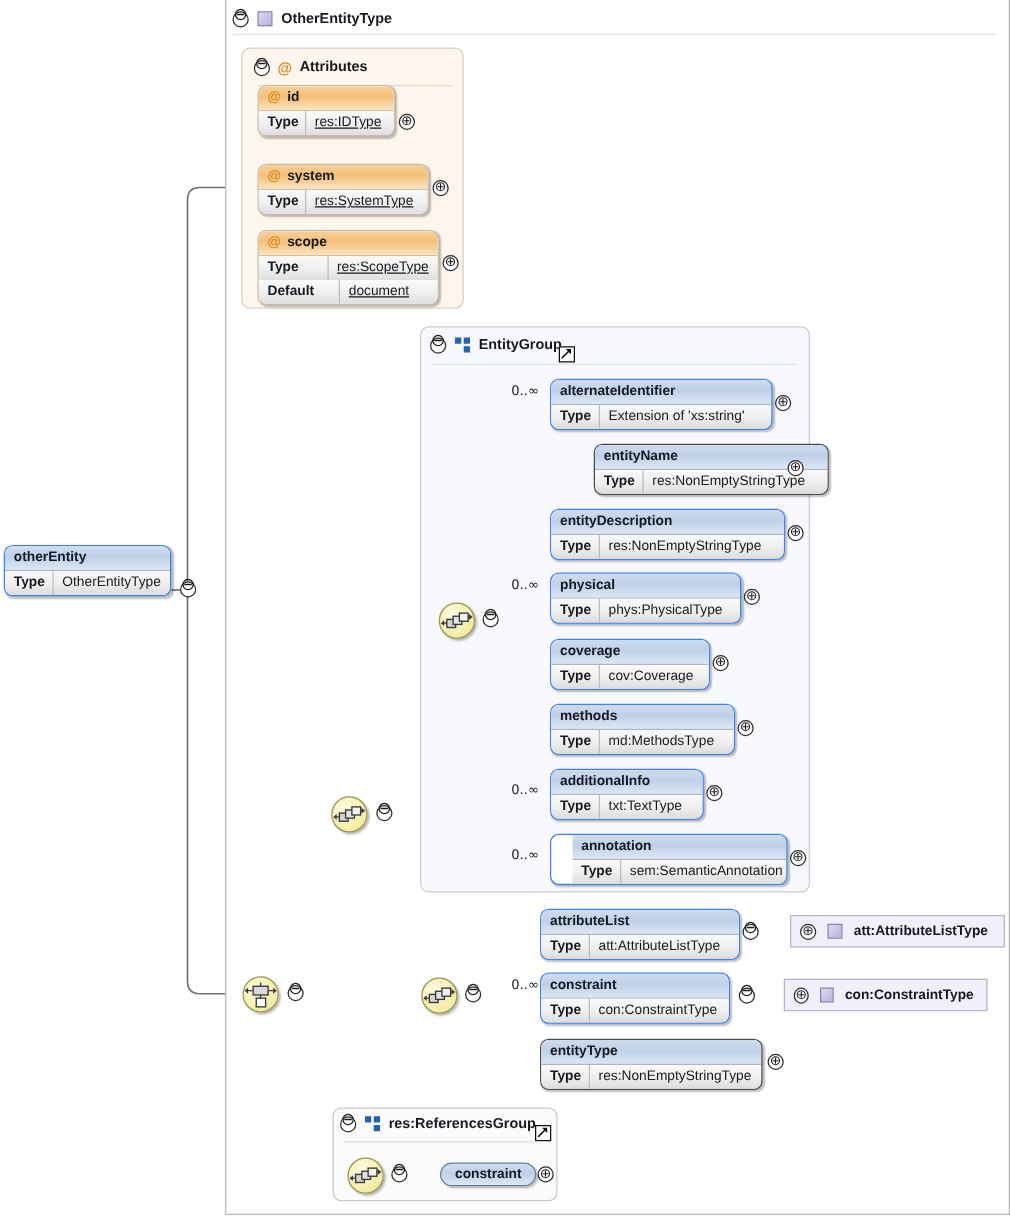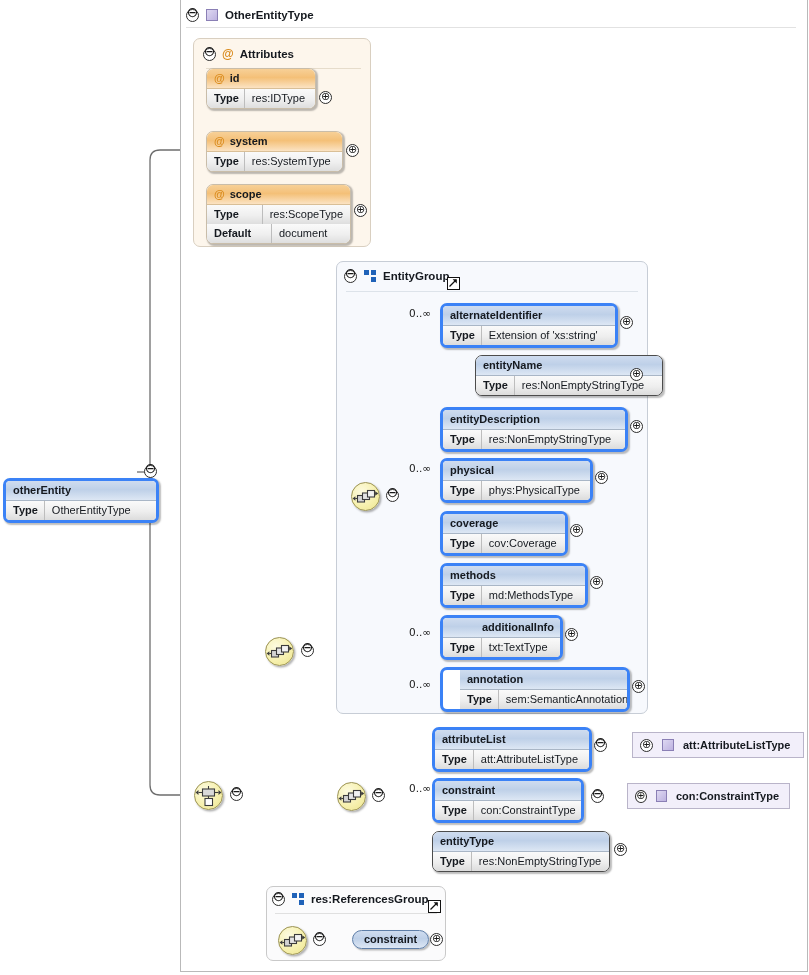--- a/index.html
+++ b/index.html
@@ -46,21 +46,21 @@
   }
   #rg-header{left:272px;top:890px;height:18px;display:flex;align-items:center;gap:7px;}
   #rg-rule{left:275px;top:913px;width:162px;height:1px;background:#e0e0e0;}
 
   
   .ebox{
     position:absolute;border-radius:7px;box-sizing:border-box;
     overflow:hidden;background:#ffffff;
     box-shadow:1.5px 1.5px 1.5px rgba(0,0,0,0.26);
   }
-  .ebox.opt{border:3px solid #3b82f6;}
+  .ebox.opt{border:1px solid #3b82f6;}
   .ebox.req{border:1.6px solid #4c4c4c;}
   .ebox .hd{
     height:19px;line-height:19px;padding:0 6px 0 7px;
     font-weight:bold;font-size:11px;color:#15191f;
     background:linear-gradient(to bottom,#cfdcef 0%,#bed0e8 45%,#dde7f4 100%);
     border-bottom:1px solid #a9b6c6;white-space:nowrap;
   }
   .ebox .rw{height:19px;display:flex;align-items:stretch;
     background:linear-gradient(to bottom,#fafafa 0%,#eeeeee 55%,#dcdcdc 100%);}
   .ebox .rw .k{
@@ -79,21 +79,21 @@
     height:19px;line-height:19px;padding:0 6px 0 7px;font-size:11px;font-weight:bold;
     color:#15191f;white-space:nowrap;
     background:linear-gradient(to bottom,#f7d097 0%,#f4c078 45%,#fbe3c3 100%);
     border-bottom:1px solid #d9bf97;
   }
   .abox .hd .at{color:#d98a1b;font-weight:bold;margin-right:5px;}
   .abox .rw{height:19px;display:flex;align-items:stretch;
     background:linear-gradient(to bottom,#fafafa 0%,#efefef 55%,#dedede 100%);}
   .abox .rw .k{padding:0 5px 0 7px;line-height:19px;font-weight:bold;font-size:11px;
     color:#15191f;border-right:1px solid #bdbdbd;white-space:nowrap;}
-  .abox .rw .v{padding:0 7px;line-height:19px;font-size:11px;color:#15191f;white-space:nowrap;}
+  .abox .rw .v{padding:0 7px;line-height:19px;font-size:11px;color:#15191f;white-space:nowrap;text-decoration:underline;}
 
   
   .tbox{
     position:absolute;box-sizing:border-box;height:26px;
     background:#f2effa;border:1px solid #b9b4c9;
     display:flex;align-items:center;gap:9px;padding:0 10px 0 7px;
     font-size:11px;font-weight:bold;color:#15191f;white-space:nowrap;
   }
 
   
@@ -260,21 +260,21 @@
   </div>
   <div class="rw">
     <div class="k" style="width:52px;">Default</div>
     <div class="v">document</div>
   </div>
 </div>
 <div class="ctrl" style="left:354px;top:204px;">
     <span>⊕</span>
   </div>
 
-<div class="ebox opt" style="left:3px;top:478px;width:156px;">
+<div class="ebox opt" style="left:3px;top:436px;width:134px;">
   <div class="hd">otherEntity</div>
   <div class="rw">
     <div class="k">Type</div>
     <div class="v">OtherEntityType</div>
   </div>
 </div>
 <div class="ctrl minus" style="left:144px;top:465px;">
     <span>⊖</span>
   </div>
 
@@ -415,21 +415,21 @@
   <div class="rw">
     <div class="k">Type</div>
     <div class="v">md:MethodsType</div>
   </div>
 </div>
 <div class="ctrl" style="left:590px;top:576px;">
     <span>⊕</span>
   </div>
 
 <div class="occ" style="left:409px;top:626px;">0..∞</div>
-<div class="ebox opt" style="left:440px;top:615px;width:123px;text-align:right;">
+<div class="ebox opt" style="left:440px;top:615px;width:123px;">
   <div class="hd">additionalInfo</div>
   <div class="rw">
     <div class="k">Type</div>
     <div class="v">txt:TextType</div>
   </div>
 </div>
 <div class="ctrl" style="left:565px;top:628px;">
     <span>⊕</span>
   </div>
 

